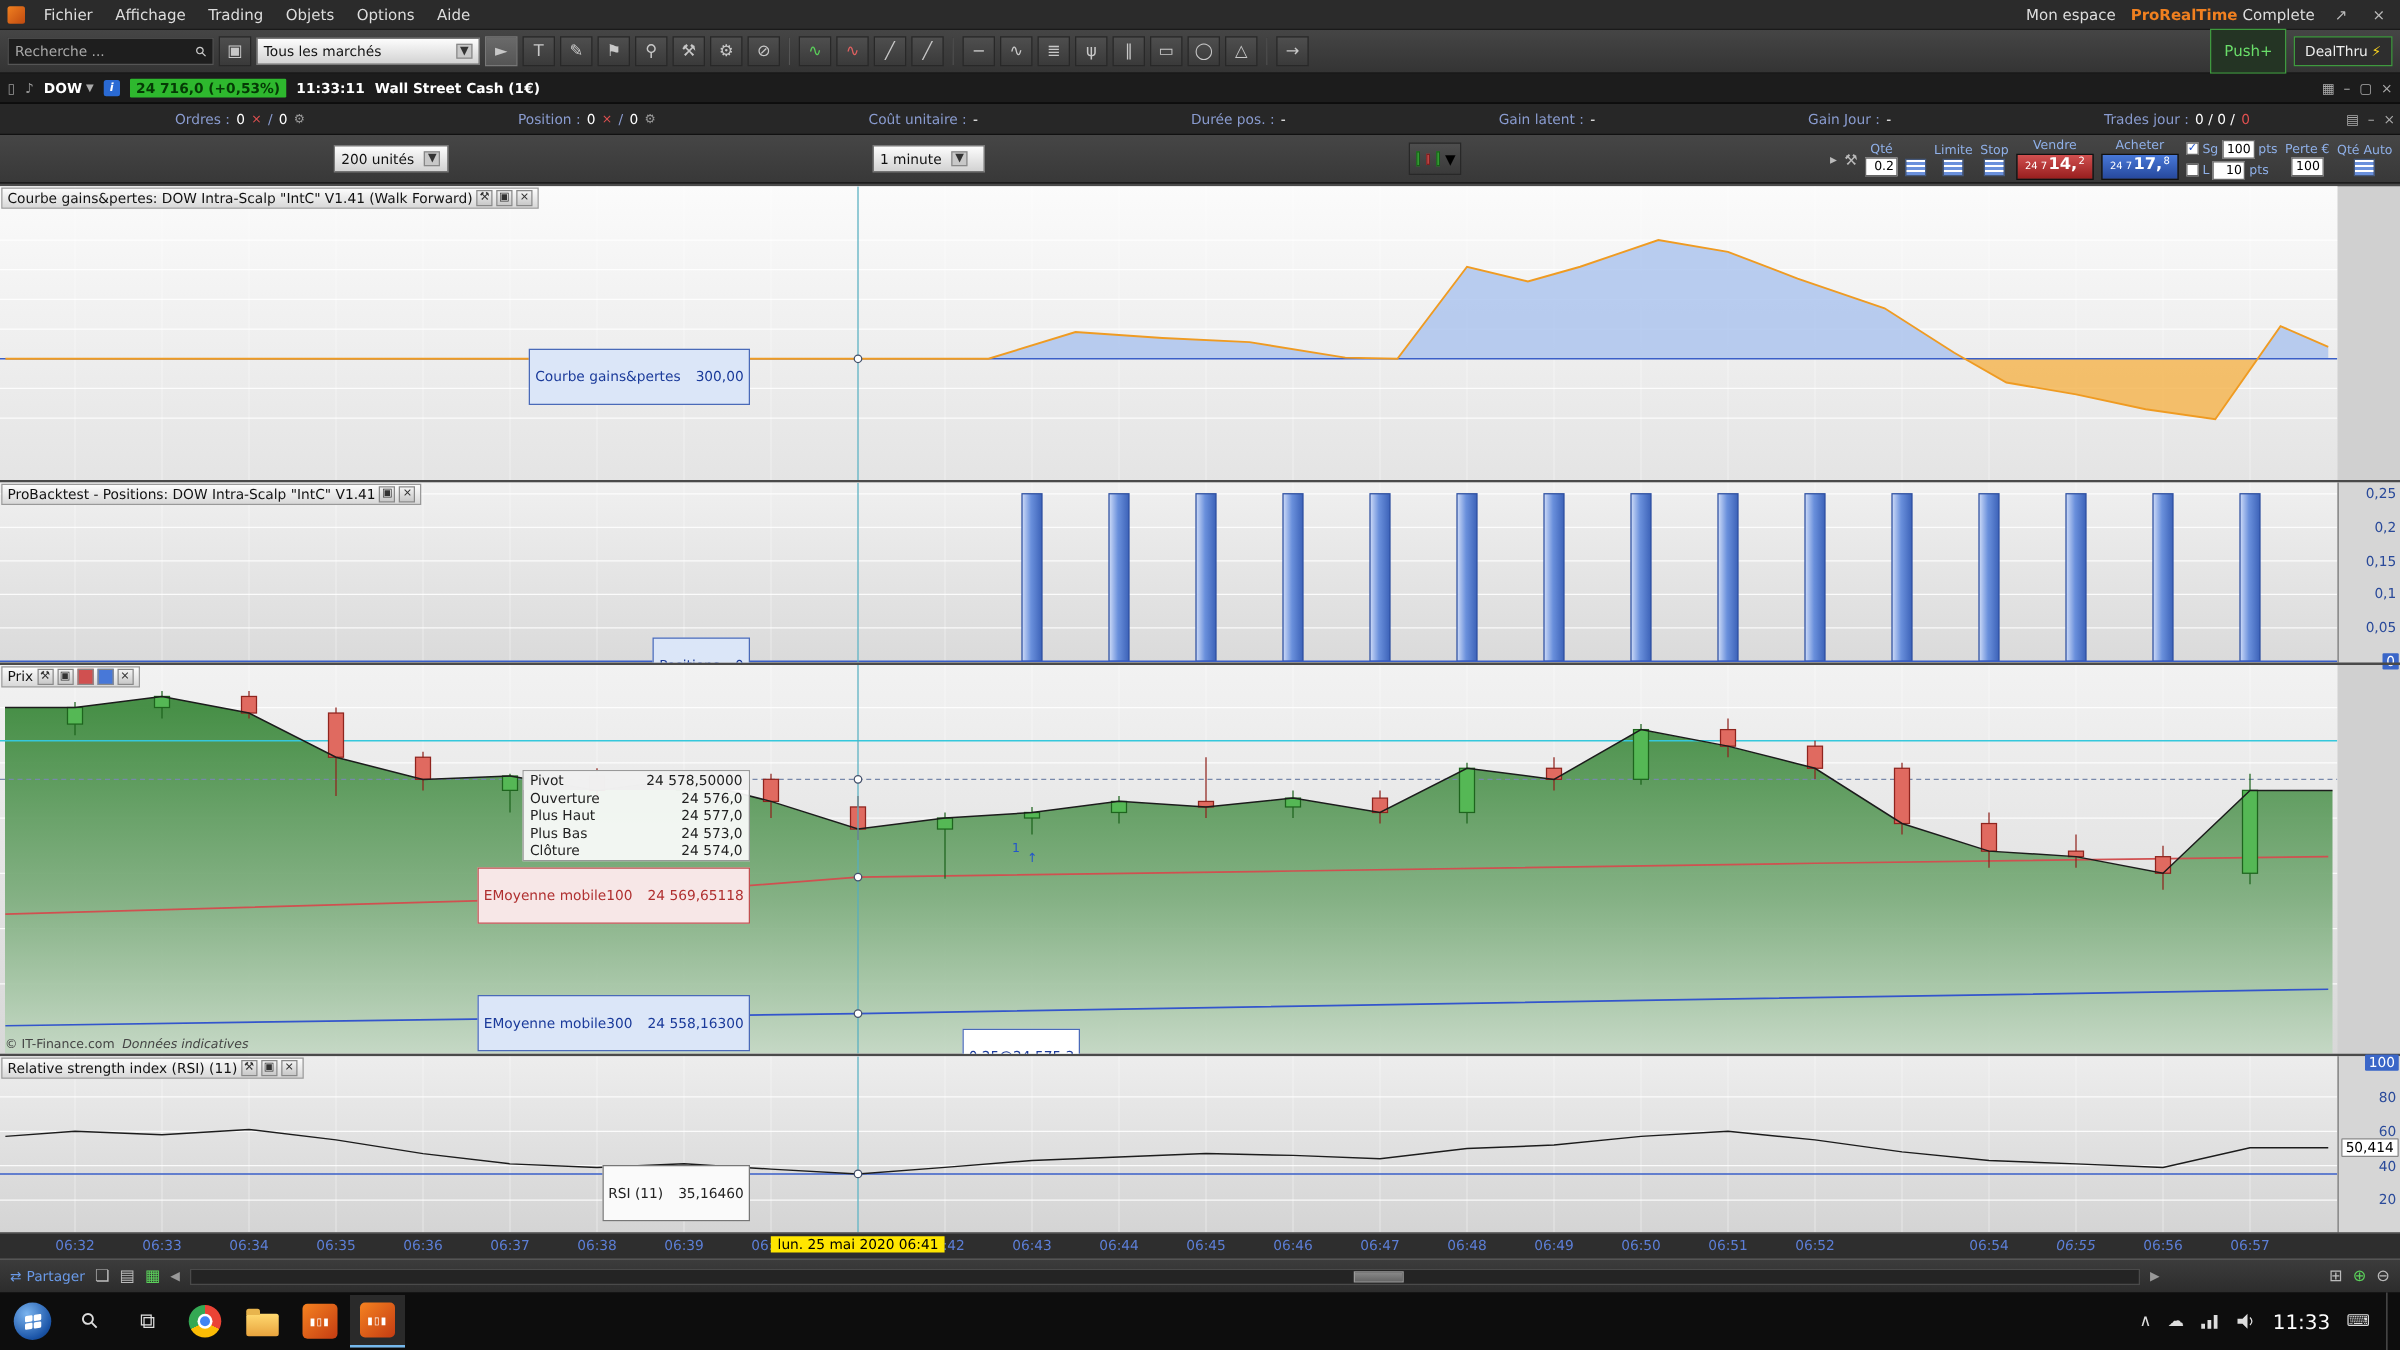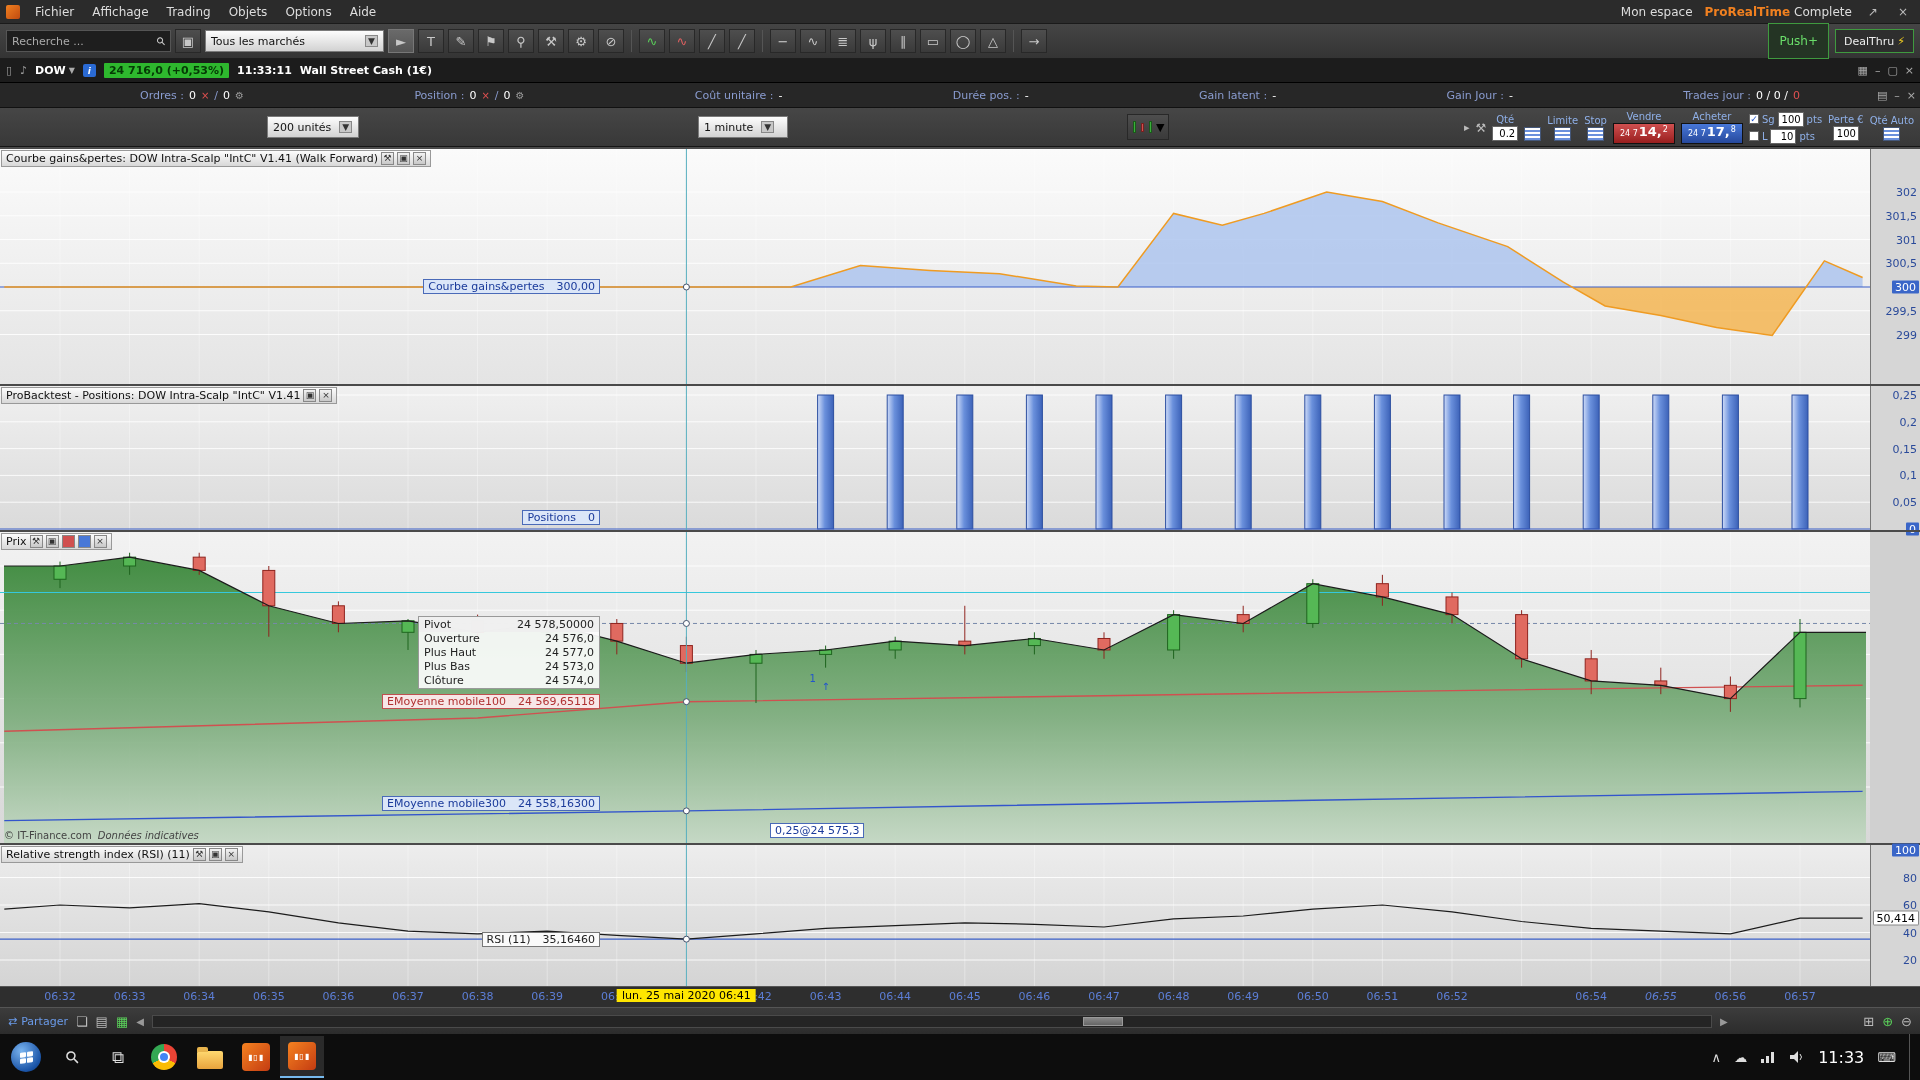--- a/index.html
+++ b/index.html
@@ -87,21 +87,21 @@
 .plot{position:absolute;left:0;top:0;}
 .yaxis{width:50px;background:#d6d6d6;border-left:1px solid #777;position:relative;font-size:11px;color:#2a4a9a;}
 .ylab{position:absolute;right:3px;transform:translateY(-50%);white-space:nowrap;}
 .ychip{position:absolute;right:1px;transform:translateY(-50%);background:#3a66c8;color:#fff;padding:0 3px;border-radius:1px;white-space:nowrap;}
 .ychip.yellow{background:#ffe600;color:#000;}
 .ychip.white{background:#fff;color:#000;border:1px solid #888;}
 .ptitle{position:absolute;top:1px;left:1px;display:flex;align-items:center;gap:3px;background:linear-gradient(#fcfcfc,#d8d8d8);border:1px solid #999;padding:1px 4px;font-size:11px;color:#111;z-index:6;}
 .ticon{width:13px;height:13px;background:linear-gradient(#f2f2f2,#c8c8c8);border:1px solid #888;font-size:9px;line-height:11px;text-align:center;color:#333;}
 .ticon.redsq{background:#d05050;}
 .ticon.blusq{background:#4878d8;}
-.chip{position:absolute;font-size:11px;background:#dbe6f8;border:1px solid #4a6ab8;color:#1a3a9a;padding:0 4px;z-index:5;white-space:nowrap;display:flex;gap:12px;align-items:center;}
+.chip{position:absolute;font-size:11px;background:#dbe6f8;border:1px solid #4a6ab8;color:#1a3a9a;padding:15px 4px;z-index:5;white-space:nowrap;display:flex;gap:12px;align-items:center;}
 .chip .chipval{font-weight:normal;}
 .chip.redc{background:#f7e7e7;border-color:#c05050;color:#b03030;}
 .chip.whitec{background:#fff;}
 .chip.grayc{background:#fafafa;border-color:#777;color:#222;}
 .tooltip{position:absolute;right:1270px;top:84px;width:182px;background:rgba(252,252,252,.93);border:1px solid #999;font-size:11px;color:#222;z-index:5;}
 .tt-head{display:flex;justify-content:space-between;padding:1px 5px;background:rgba(238,238,238,.9);}
 .tt-row{display:flex;justify-content:space-between;padding:0 5px;line-height:14px;}
 .copyright{position:absolute;left:4px;bottom:2px;font-size:10px;color:#444;z-index:5;}
 .copyright .ital{font-style:italic;margin-left:6px;}
 
@@ -405,29 +405,20 @@
           <span>Courbe gains&amp;pertes: DOW Intra-Scalp "IntC" V1.41 (Walk Forward)</span>
           <span class="ticon">⚒</span>
           <span class="ticon">▣</span>
           <span class="ticon">×</span>
         </div>
         <div class="chip" style="top:130px;right:1270px">
           <span>Courbe gains&amp;pertes</span>
             <span class="chipval">300,00</span>
         </div>
       </div>
-      <div class="yaxis" id="ax-equity">
-          <div class="ylab" style="top: 43px;">302</div>
-          <div class="ylab" style="top: 66.8px;">301,5</div>
-          <div class="ylab" style="top: 90.5px;">301</div>
-          <div class="ylab" style="top: 114.3px;">300,5</div>
-          <div class="ychip blue" style="top: 138px;">300</div>
-          <div class="ylab" style="top: 161.8px;">299,5</div>
-          <div class="ylab" style="top: 185.5px;">299</div>
-        </div>
     </div>
 
     <div class="panel" id="p-positions" style="height:146px">
       <div class="plotwrap">
         <svg id="pos-svg" class="plot" width="1870" height="144">
             <line x1="60" y1="0" x2="60" y2="144" stroke="#ffffff" stroke-opacity="0.35"></line>
             <line x1="129.6" y1="0" x2="129.6" y2="144" stroke="#ffffff" stroke-opacity="0.35"></line>
             <line x1="199.2" y1="0" x2="199.2" y2="144" stroke="#ffffff" stroke-opacity="0.35"></line>
             <line x1="268.79999999999995" y1="0" x2="268.79999999999995" y2="144" stroke="#ffffff" stroke-opacity="0.35"></line>
             <line x1="338.4" y1="0" x2="338.4" y2="144" stroke="#ffffff" stroke-opacity="0.35"></line>

